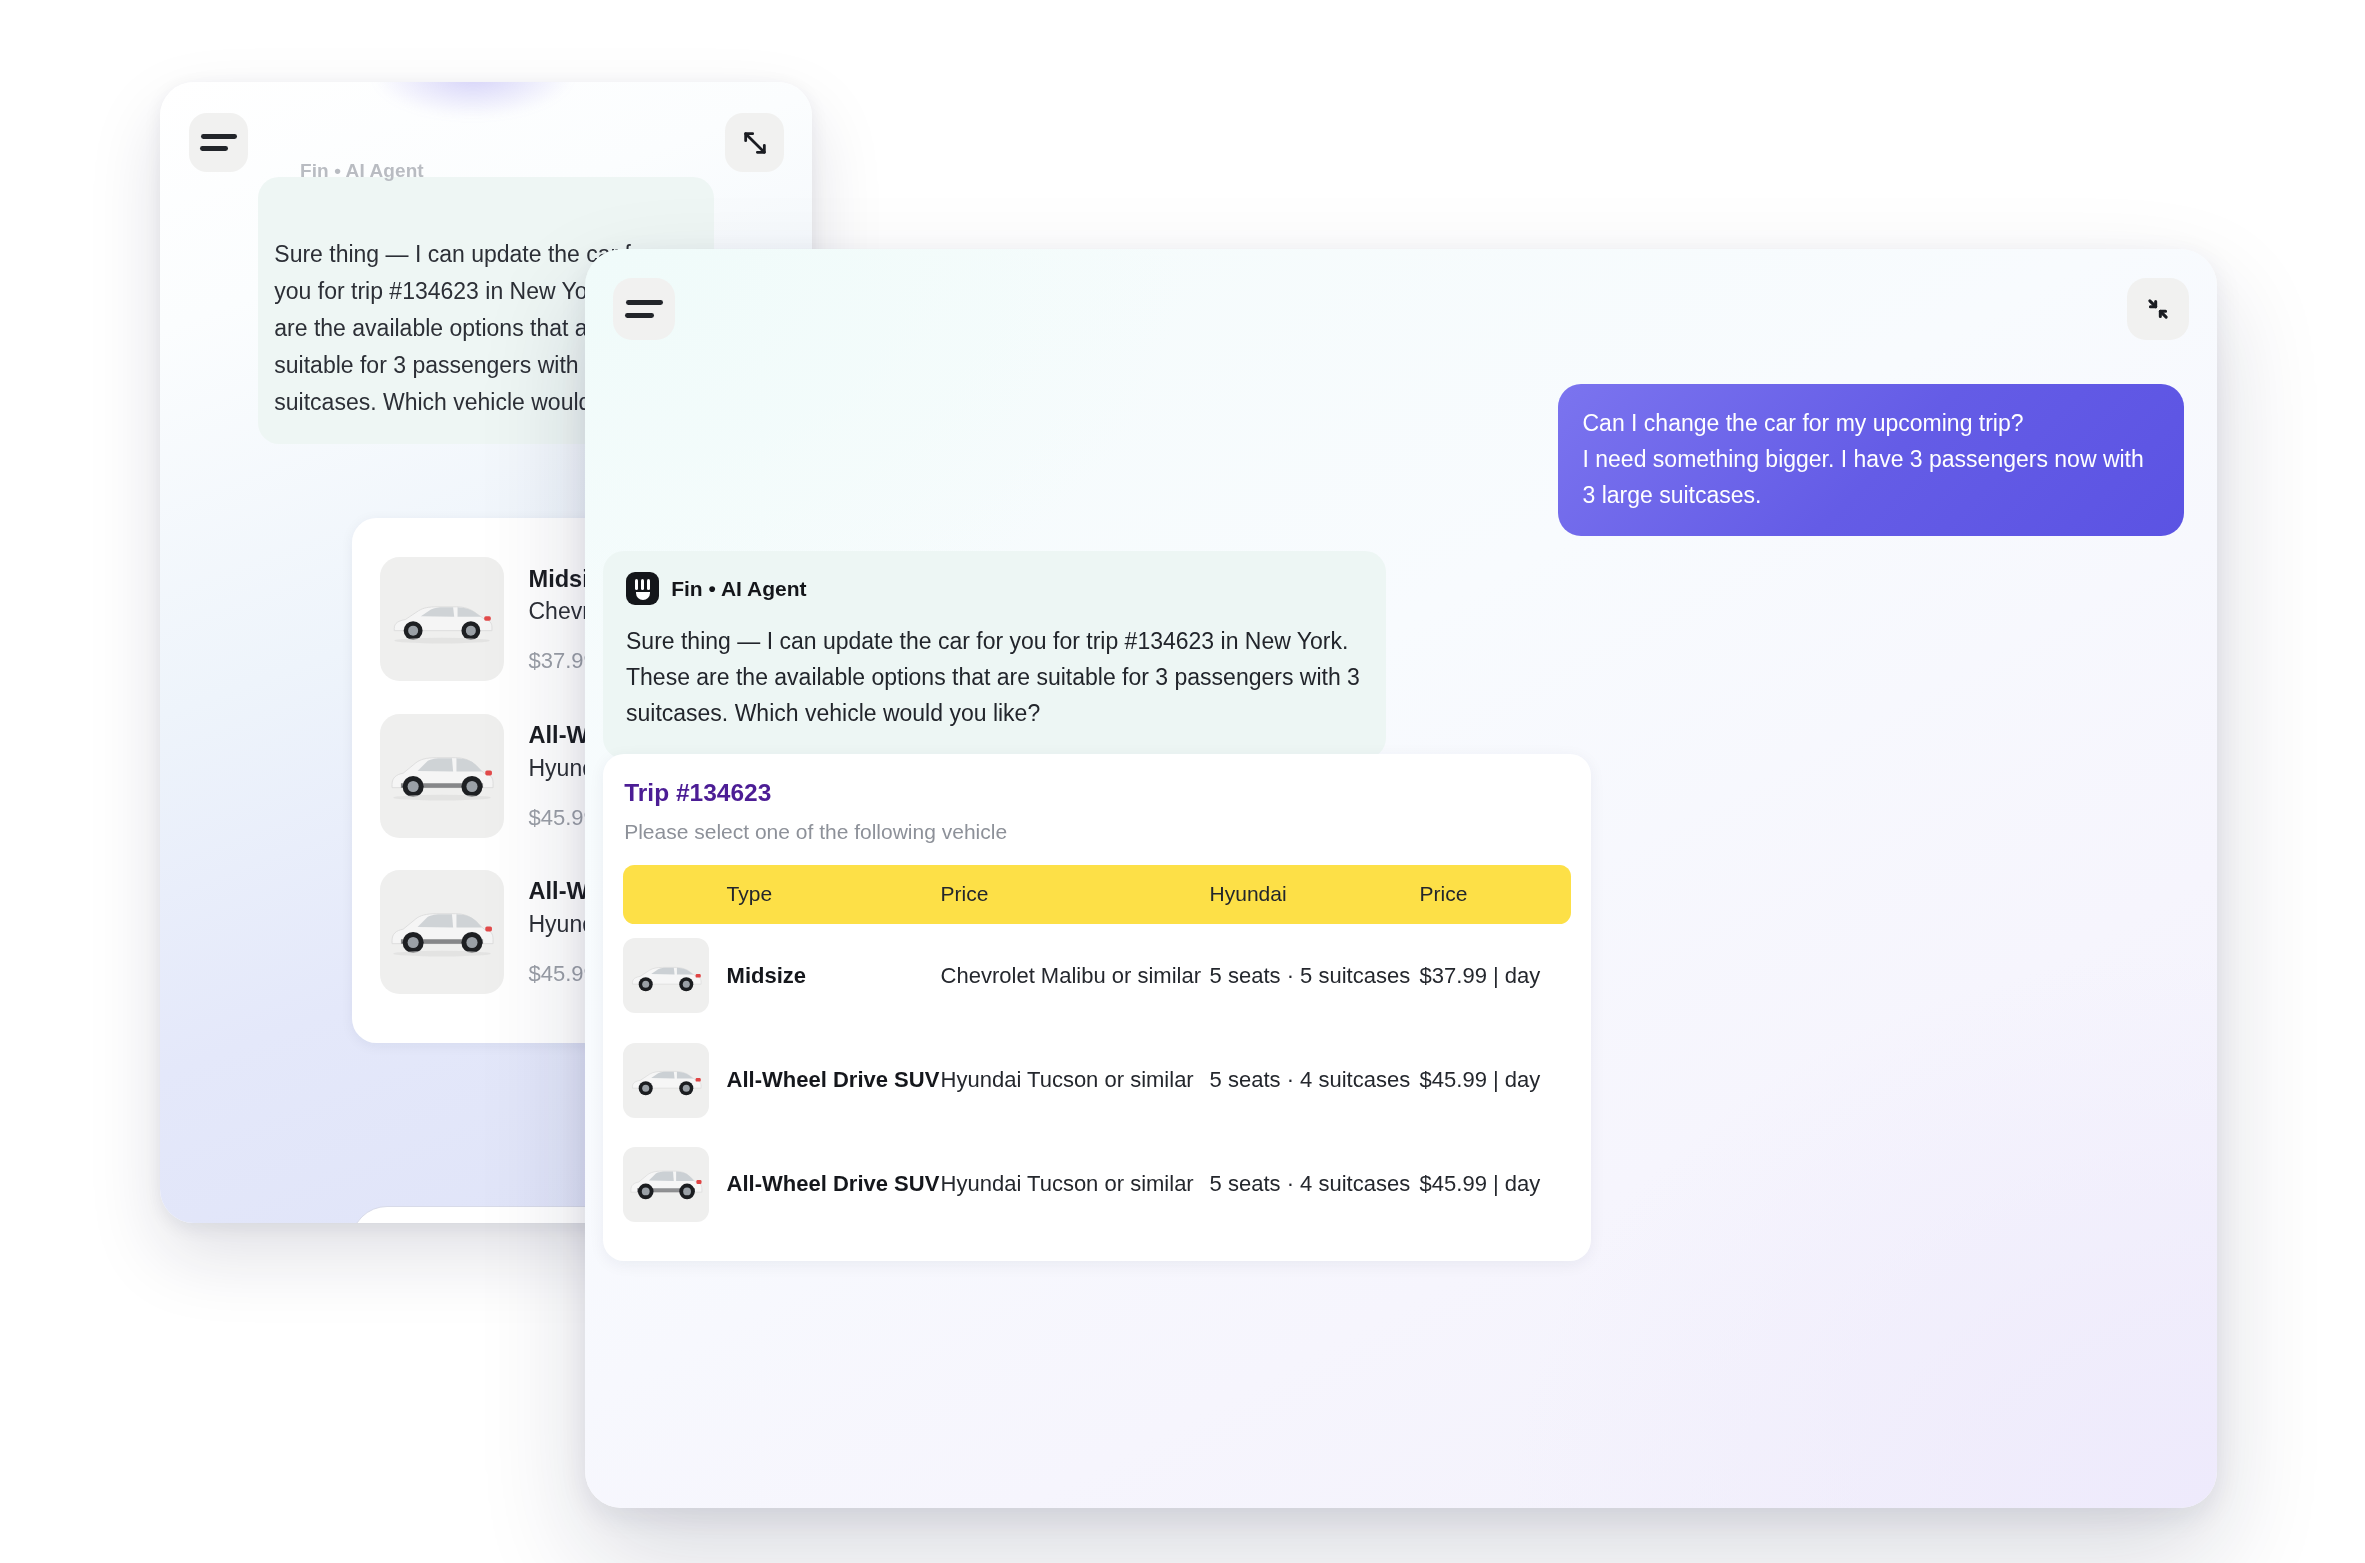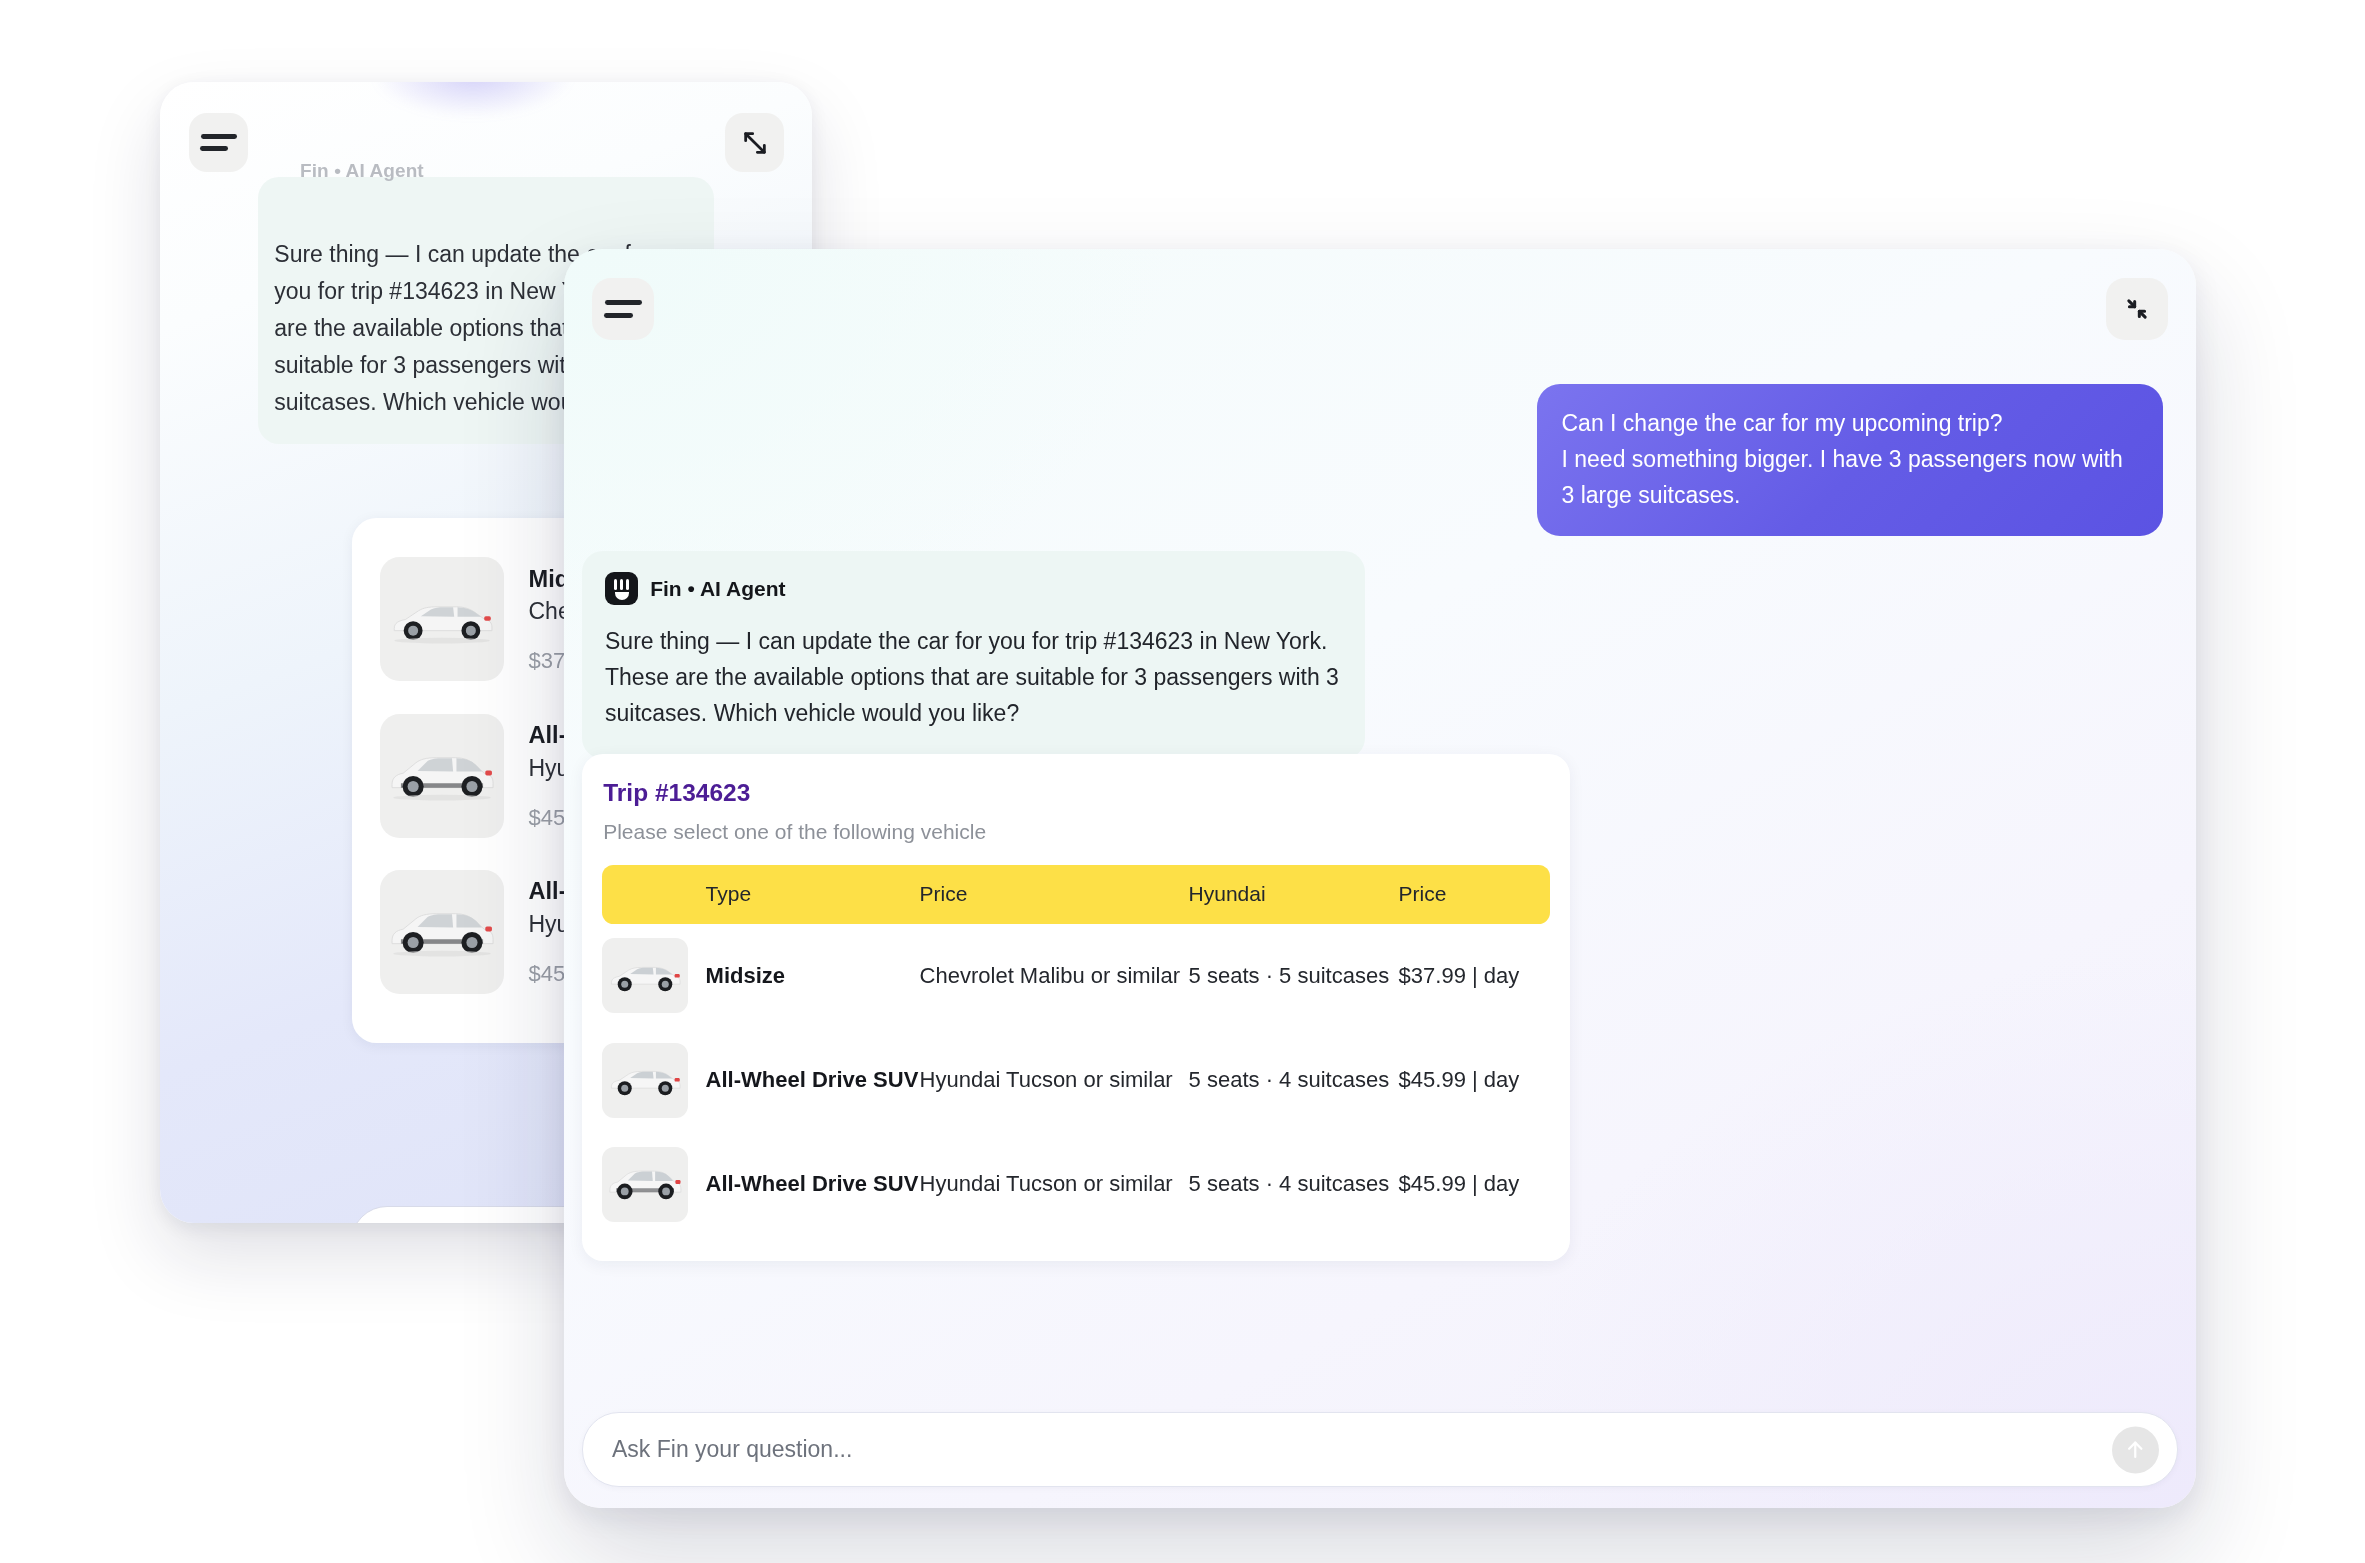--- a/index.html
+++ b/index.html
@@ -74,21 +74,21 @@
 
   .back-input{
     position:absolute; left:191px; top:1124px; width:456px; height:72px;
     background:#fff; border:1.2px solid #d8dbe9; border-radius:36px;
     display:flex; align-items:center; padding:0 29px;
     font-size:23px; color:#6d727c;
   }
 
   
   .win-front{
-    position:absolute; left:564px; top:249px;
+    position:absolute; left:585px; top:249px;
     width:1632px; height:1259px;
     border-radius:37px; overflow:hidden;
     background:
       radial-gradient(978px 734px at 2% 0%, #f0fbfa 0%, rgba(240,251,250,0) 58%),
       radial-gradient(1141px 897px at 100% 100%, #eeeafc 0%, rgba(238,234,252,0) 62%),
       linear-gradient(152deg, #f4fcfb 0%, #f8fbfe 38%, #f6f5fd 70%, #f2f0fb 100%);
     box-shadow: 0 49px 106px rgba(20,25,60,.16), 0 8.2px 28px rgba(20,25,60,.08);
   }
   .front-hamburger{
     position:absolute; left:28px; top:29px;
@@ -394,25 +394,16 @@
             </td>
             <td class="cell-type">All-Wheel Drive SUV</td>
             <td>Hyundai Tucson or similar</td>
             <td>5 seats · 4 suitcases</td>
             <td>$45.99 | day</td>
           </tr>
         </tbody>
       </table>
     </div>
 
-    <div class="front-input">
-      <span>Ask Fin your question...</span>
-      <div class="send-btn">
-        <svg width="24.5" height="24.5" viewBox="0 0 24 24" fill="none" stroke="#ffffff" stroke-width="2.2" stroke-linecap="round" stroke-linejoin="round">
-          <path d="M12 19 V5"></path>
-            <path d="M6 11 L12 5 L18 11"></path>
-        </svg>
-      </div>
-    </div>
 
   </div>
 </div>
 
 
 </body></html>

